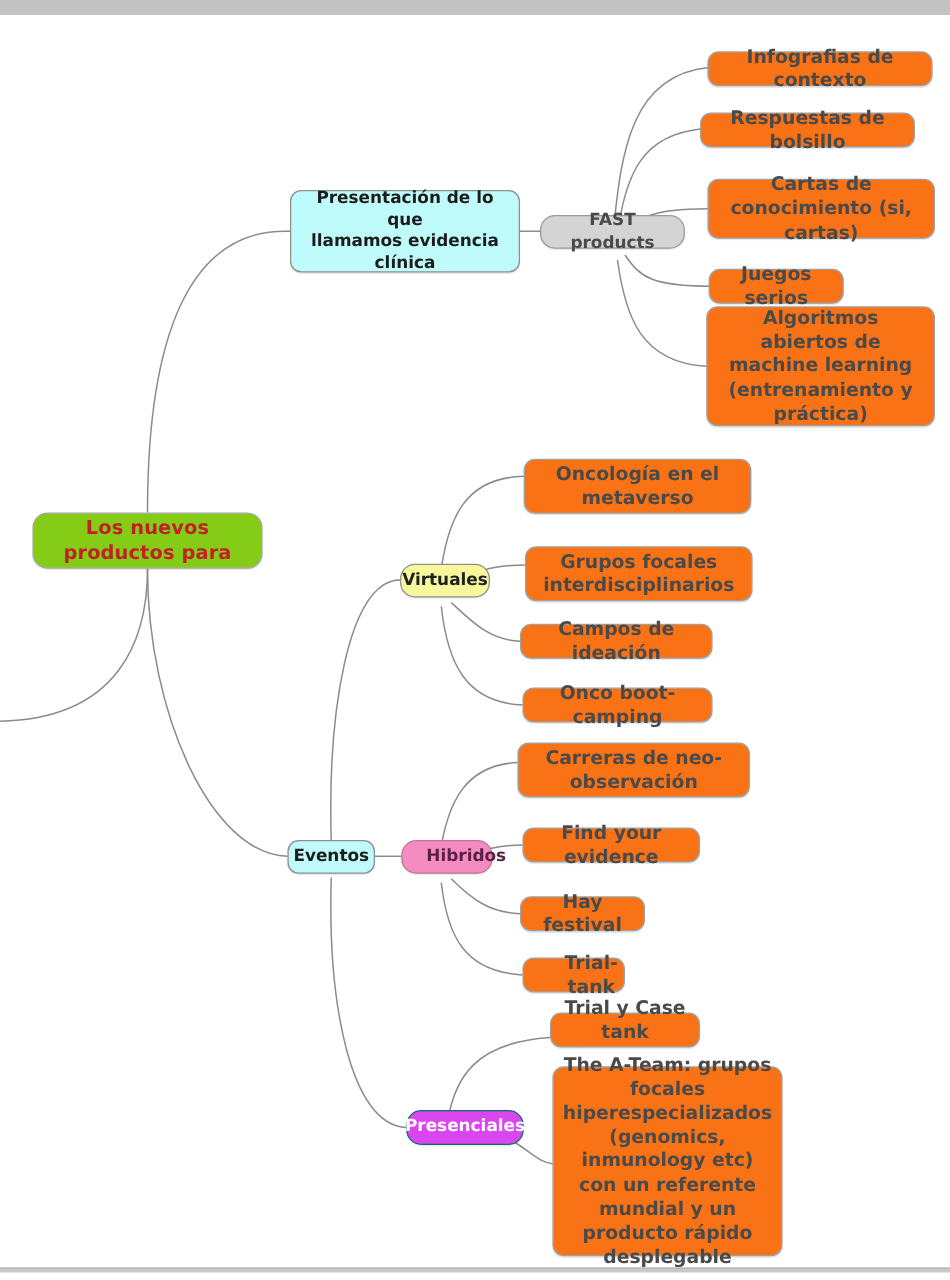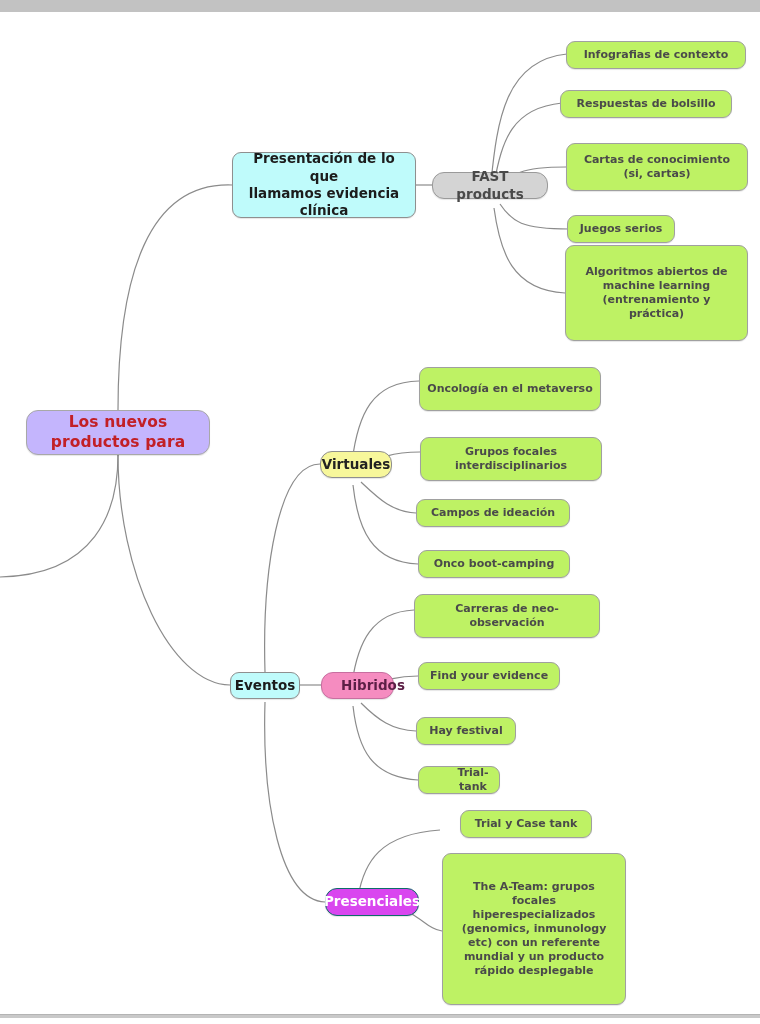--- a/index.html
+++ b/index.html
@@ -53,32 +53,32 @@
     text-align: center;
     font-weight: bold;
     line-height: 1.28;
     border: 1px solid #9a9a9a;
     border-radius: 9px;
     box-shadow: 0 1px 1px rgba(0,0,0,0.10);
     padding: 2px 7px;
     cursor: pointer;
   }
   .node.root {
-    background: #c4b5fd;
+    background: #84cc16;
     color: #c22026;
     border: 1px solid #a8a8a8;
     border-radius: 12px;
     font-size: 15.5px;
     letter-spacing: 0.1px;
   }
   .node.leaf {
-    background: #bef264;
+    background: #f97316;
     color: #4a4a4a;
     border-color: #a0a0a0;
-    font-size: 11px;
+    font-size: 15px;
   }
   .node.cyan {
     background: #bffbfb;
     color: #1c1c1c;
     border-color: #8f8f8f;
     font-size: 13.5px;
   }
   .node.yellow {
     background: #f7f79b;
     color: #222222;
@@ -231,21 +231,21 @@
     </div>
 
     <div class="node leaf" style="left:418px; top:754px; width:82px; height:28px;padding-left:35px;">
       <span>Trial-tank</span>
     </div>
 
     <div class="node teal" style="left:325px; top:876px; width:94px; height:28px;">
       <span>Presenciales</span>
     </div>
 
-    <div class="node leaf" style="left:460px; top:798px; width:132px; height:28px;">
+    <div class="node leaf" style="left:440px; top:798px; width:120px; height:28px;align-items:flex-end;">
       <span>Trial y Case tank</span>
     </div>
 
     <div class="node leaf" style="left:442px; top:841px; width:184px; height:152px;">
       <span>The A-Team: grupos focales hiperespecializados (genomics, inmunology etc) con un referente mundial y un producto rápido desplegable</span>
     </div>
 
   </div>
 
   <div id="bottom-rule"></div>

